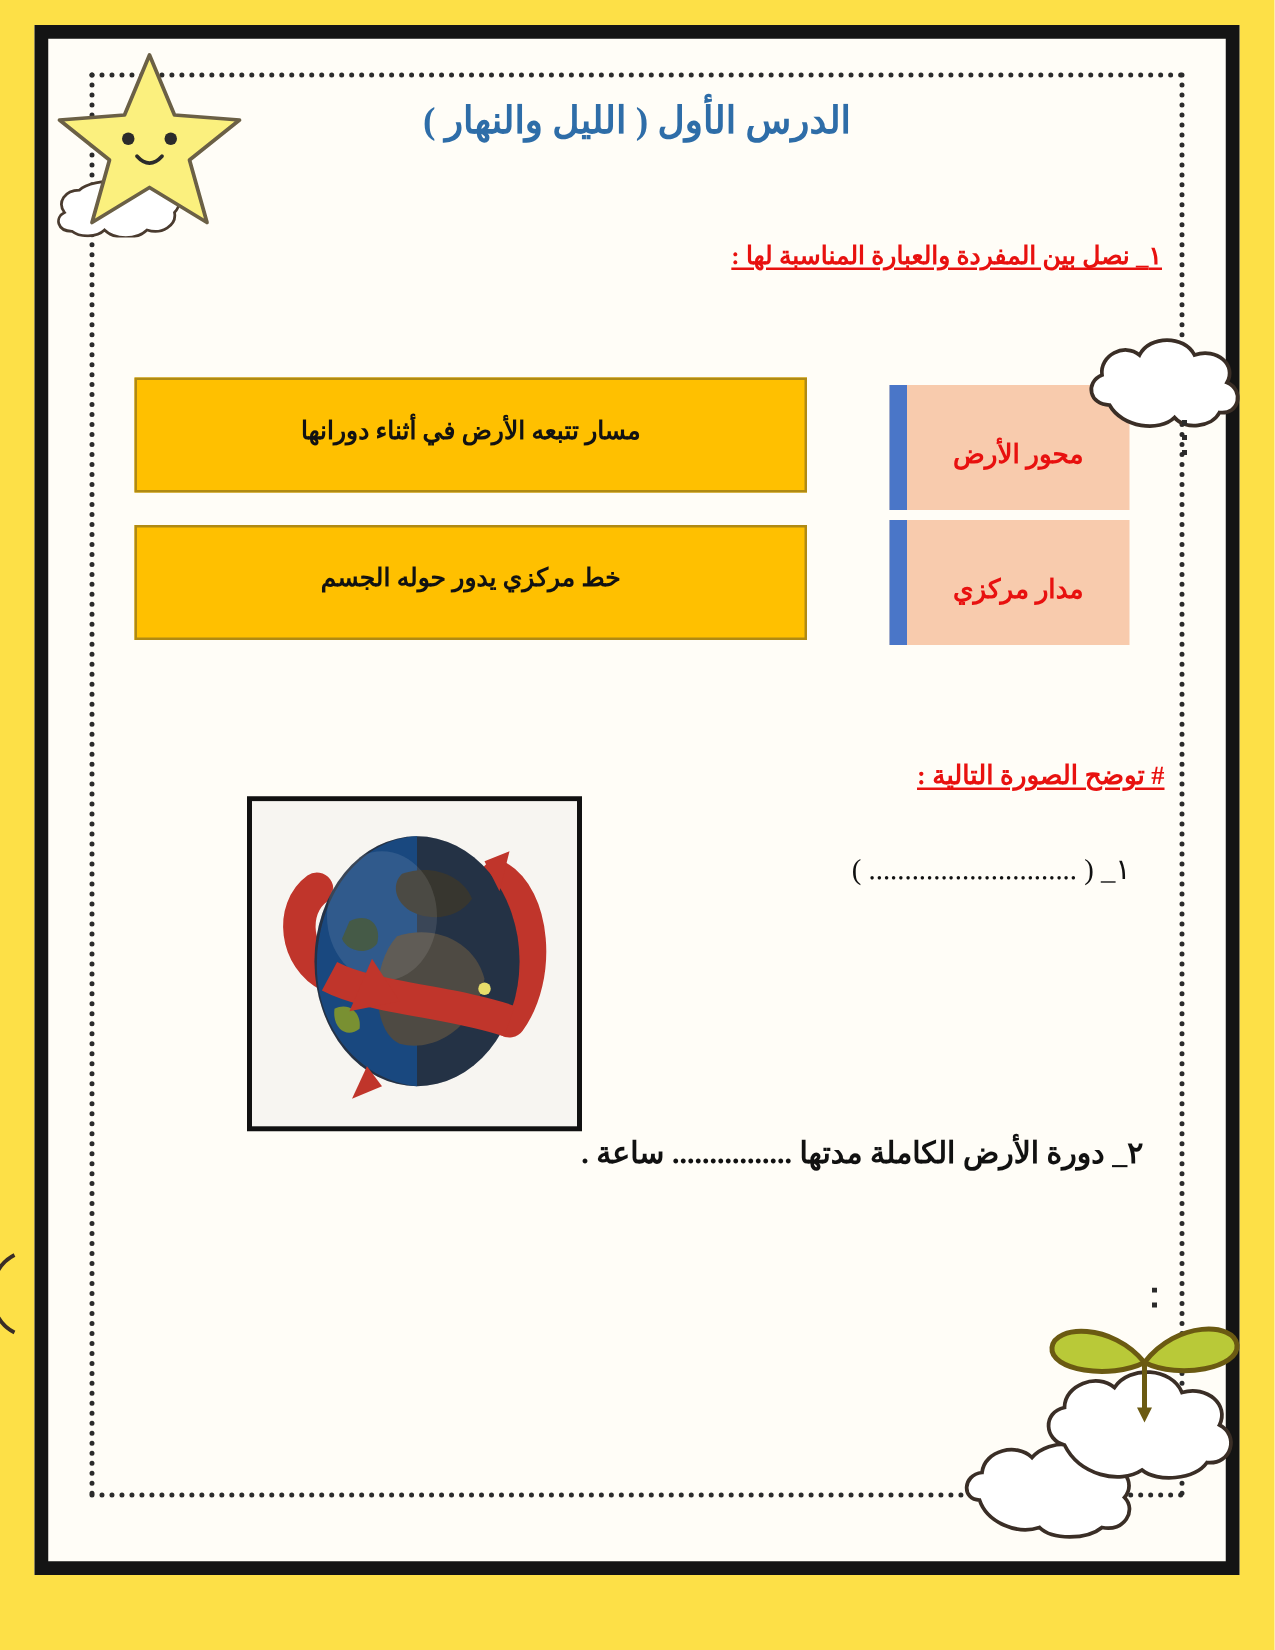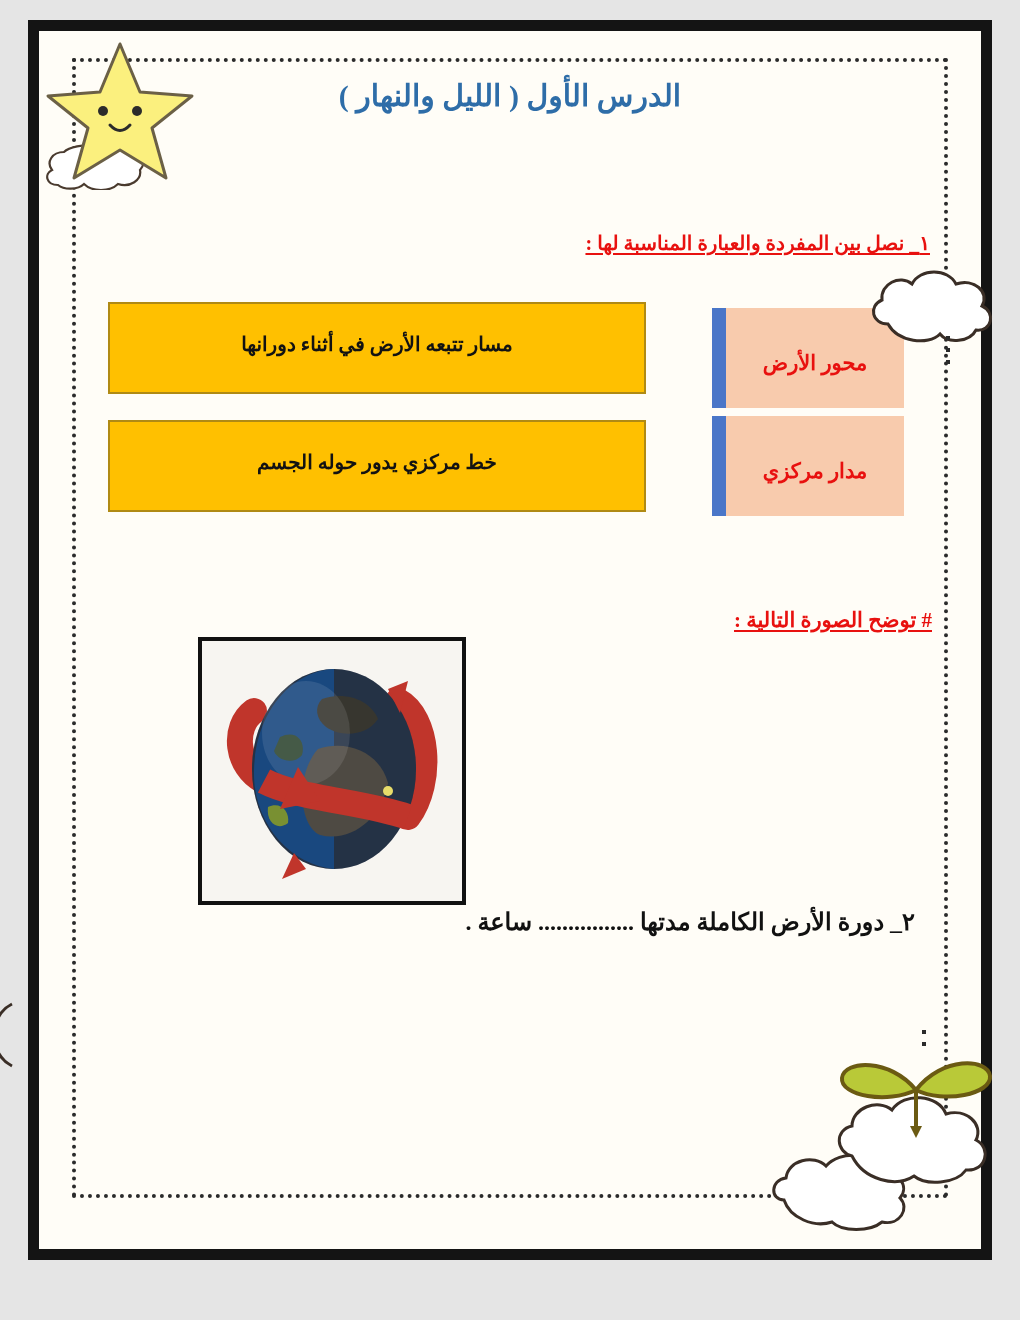--- a/index.html
+++ b/index.html
@@ -12,21 +12,21 @@
     height: 1320px;
     font-family: "Liberation Serif", "DejaVu Serif", serif;
     overflow: hidden;
   }
 
   
   .page {
     position: relative;
     width: 1020px;
     height: 1320px;
-    background: #e5e5e5;
+    background: #fde047;
     box-sizing: border-box;
   }
   .outer-frame {
     position: absolute;
     left: 28px;
     top: 20px;
     width: 964px;
     height: 1240px;
     border: 11px solid #141414;
     box-sizing: border-box;
@@ -68,21 +68,21 @@
   .q-heading {
     position: absolute;
     color: #e8110f;
     font-weight: bold;
     text-decoration: underline;
     text-underline-offset: 3px;
     direction: rtl;
     white-space: nowrap;
     z-index: 4;
   }
-  .q1-heading { right: 90px; top: 192px; font-size: 20px; margin-top: 39px; }
+  .q1-heading { right: 90px; top: 192px; font-size: 20px; }
   .q2-heading { right: 88px; top: 608px; font-size: 21px; text-decoration: underline; }
 
   
   .yellow-box {
     position: absolute;
     left: 108px;
     width: 538px;
     height: 92px;
     background: #ffc000;
     border: 2px solid #b08a14;
@@ -264,16 +264,17 @@
 
       <path d="M62 140 C96 158 160 160 206 176" fill="none" stroke="#c0352b" stroke-width="26" stroke-linecap="butt"></path>
       <path d="M52 70 C92 46 150 44 196 60" fill="none" stroke="#c0352b" stroke-width="8" stroke-linecap="round" opacity="0"></path>
 
       <path d="M96 126 L78 168 L118 160 Z" fill="#c0352b"></path>
       <path d="M186 48 L206 40 L198 72 Z" fill="#c0352b"></path>
       <path d="M92 212 L80 238 L104 228 Z" fill="#c0352b"></path>
     </svg>
   </div>
 
+  <div class="answer-line answer-line-1">١_ ( ............................. )</div>
 
   <div class="answer-line answer-line-2">٢_ دورة الأرض الكاملة مدتها ................ ساعة .</div>
 
 </div>
 
 </body></html>

